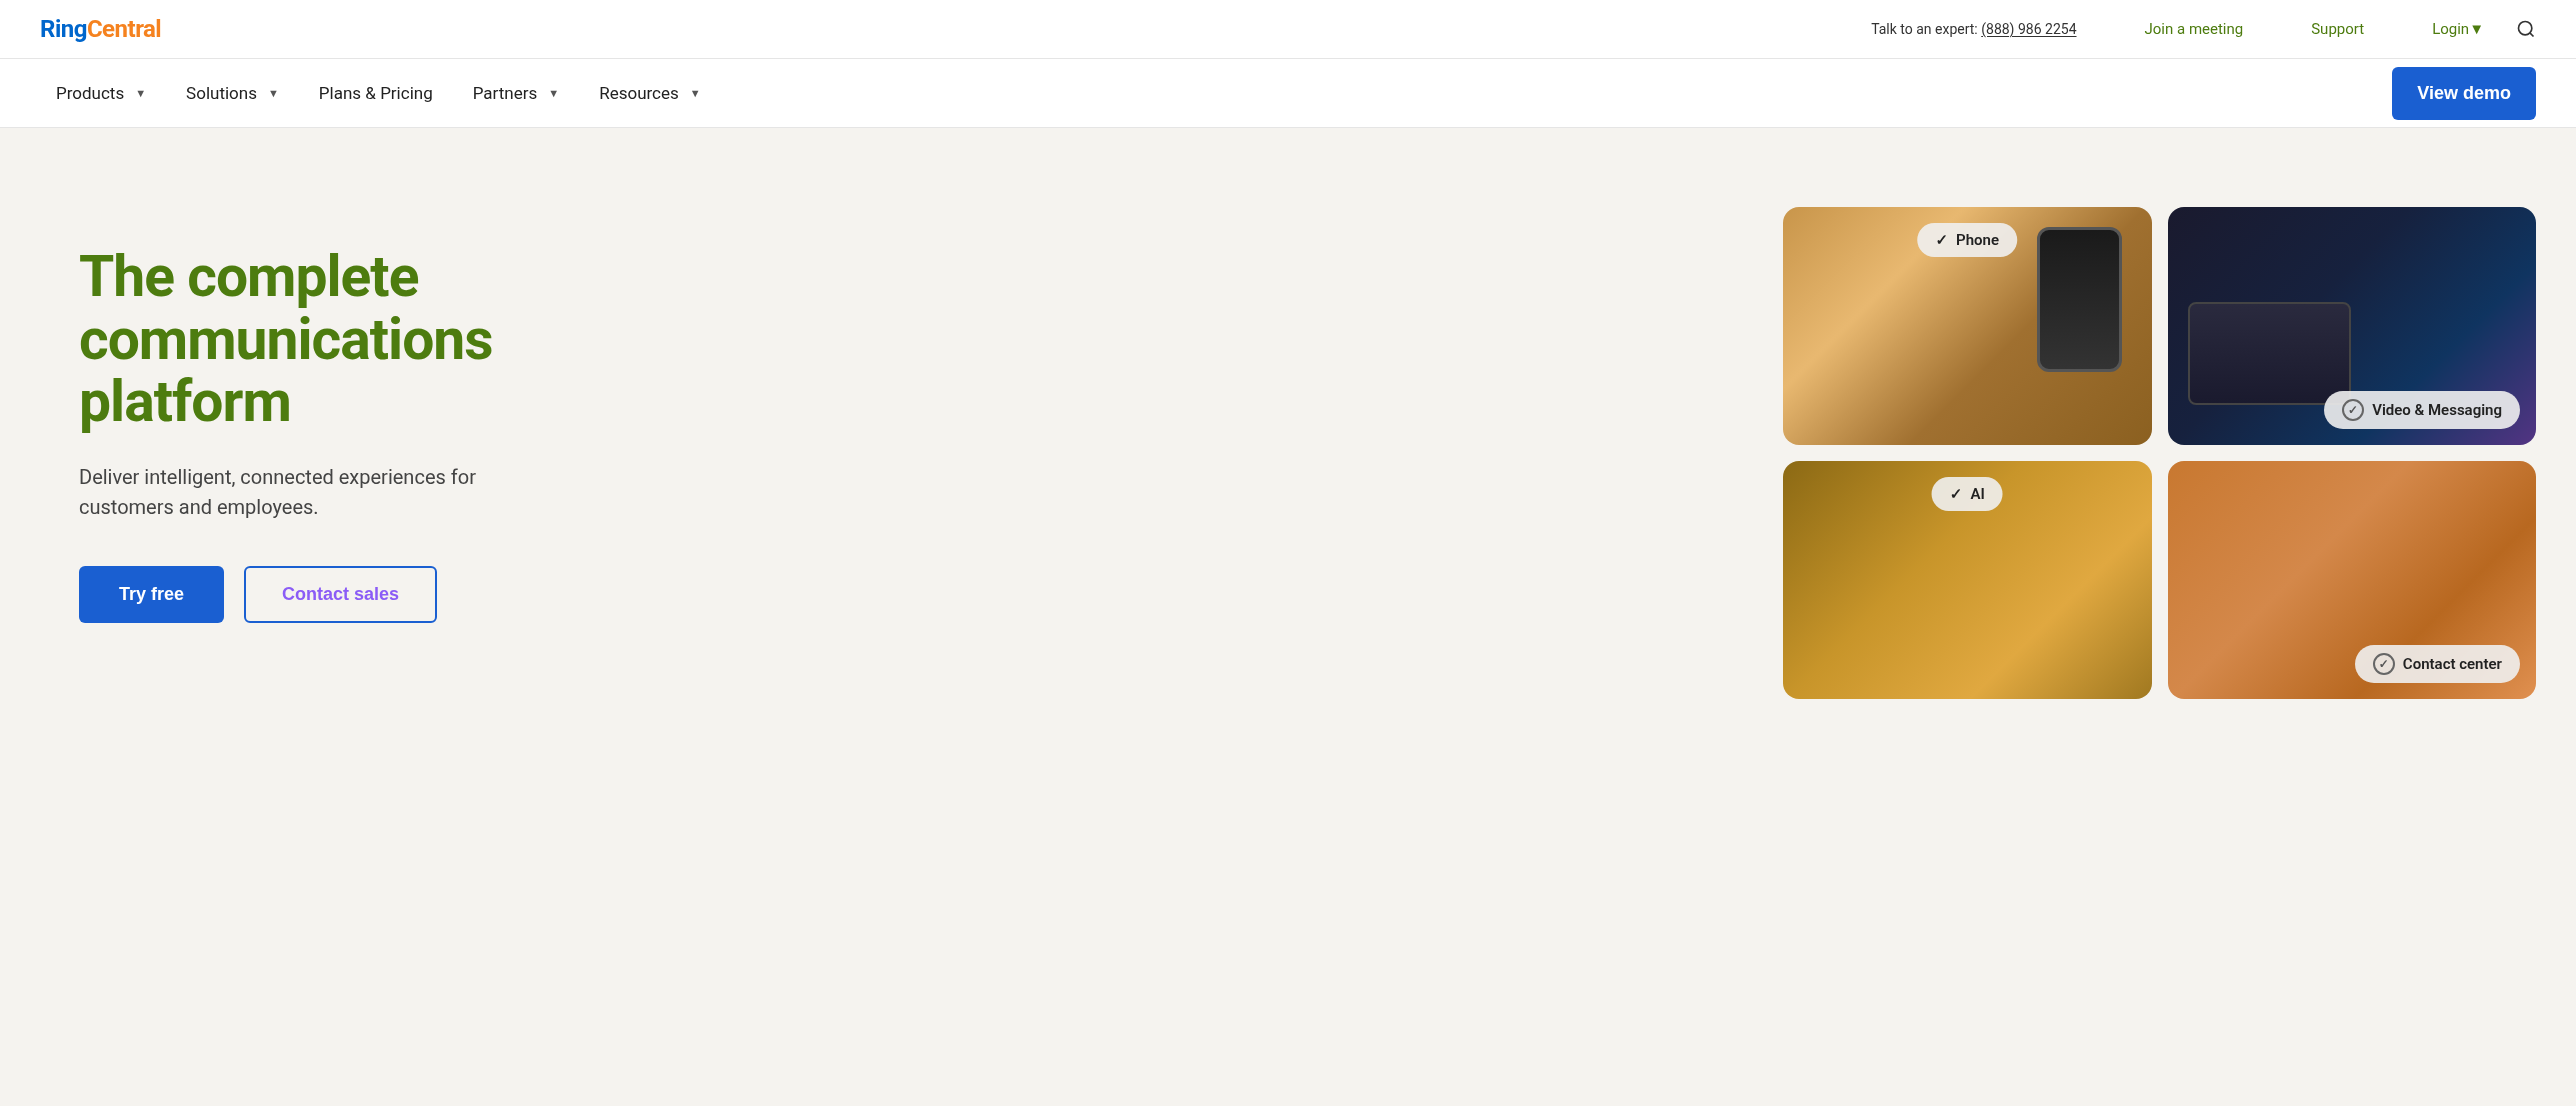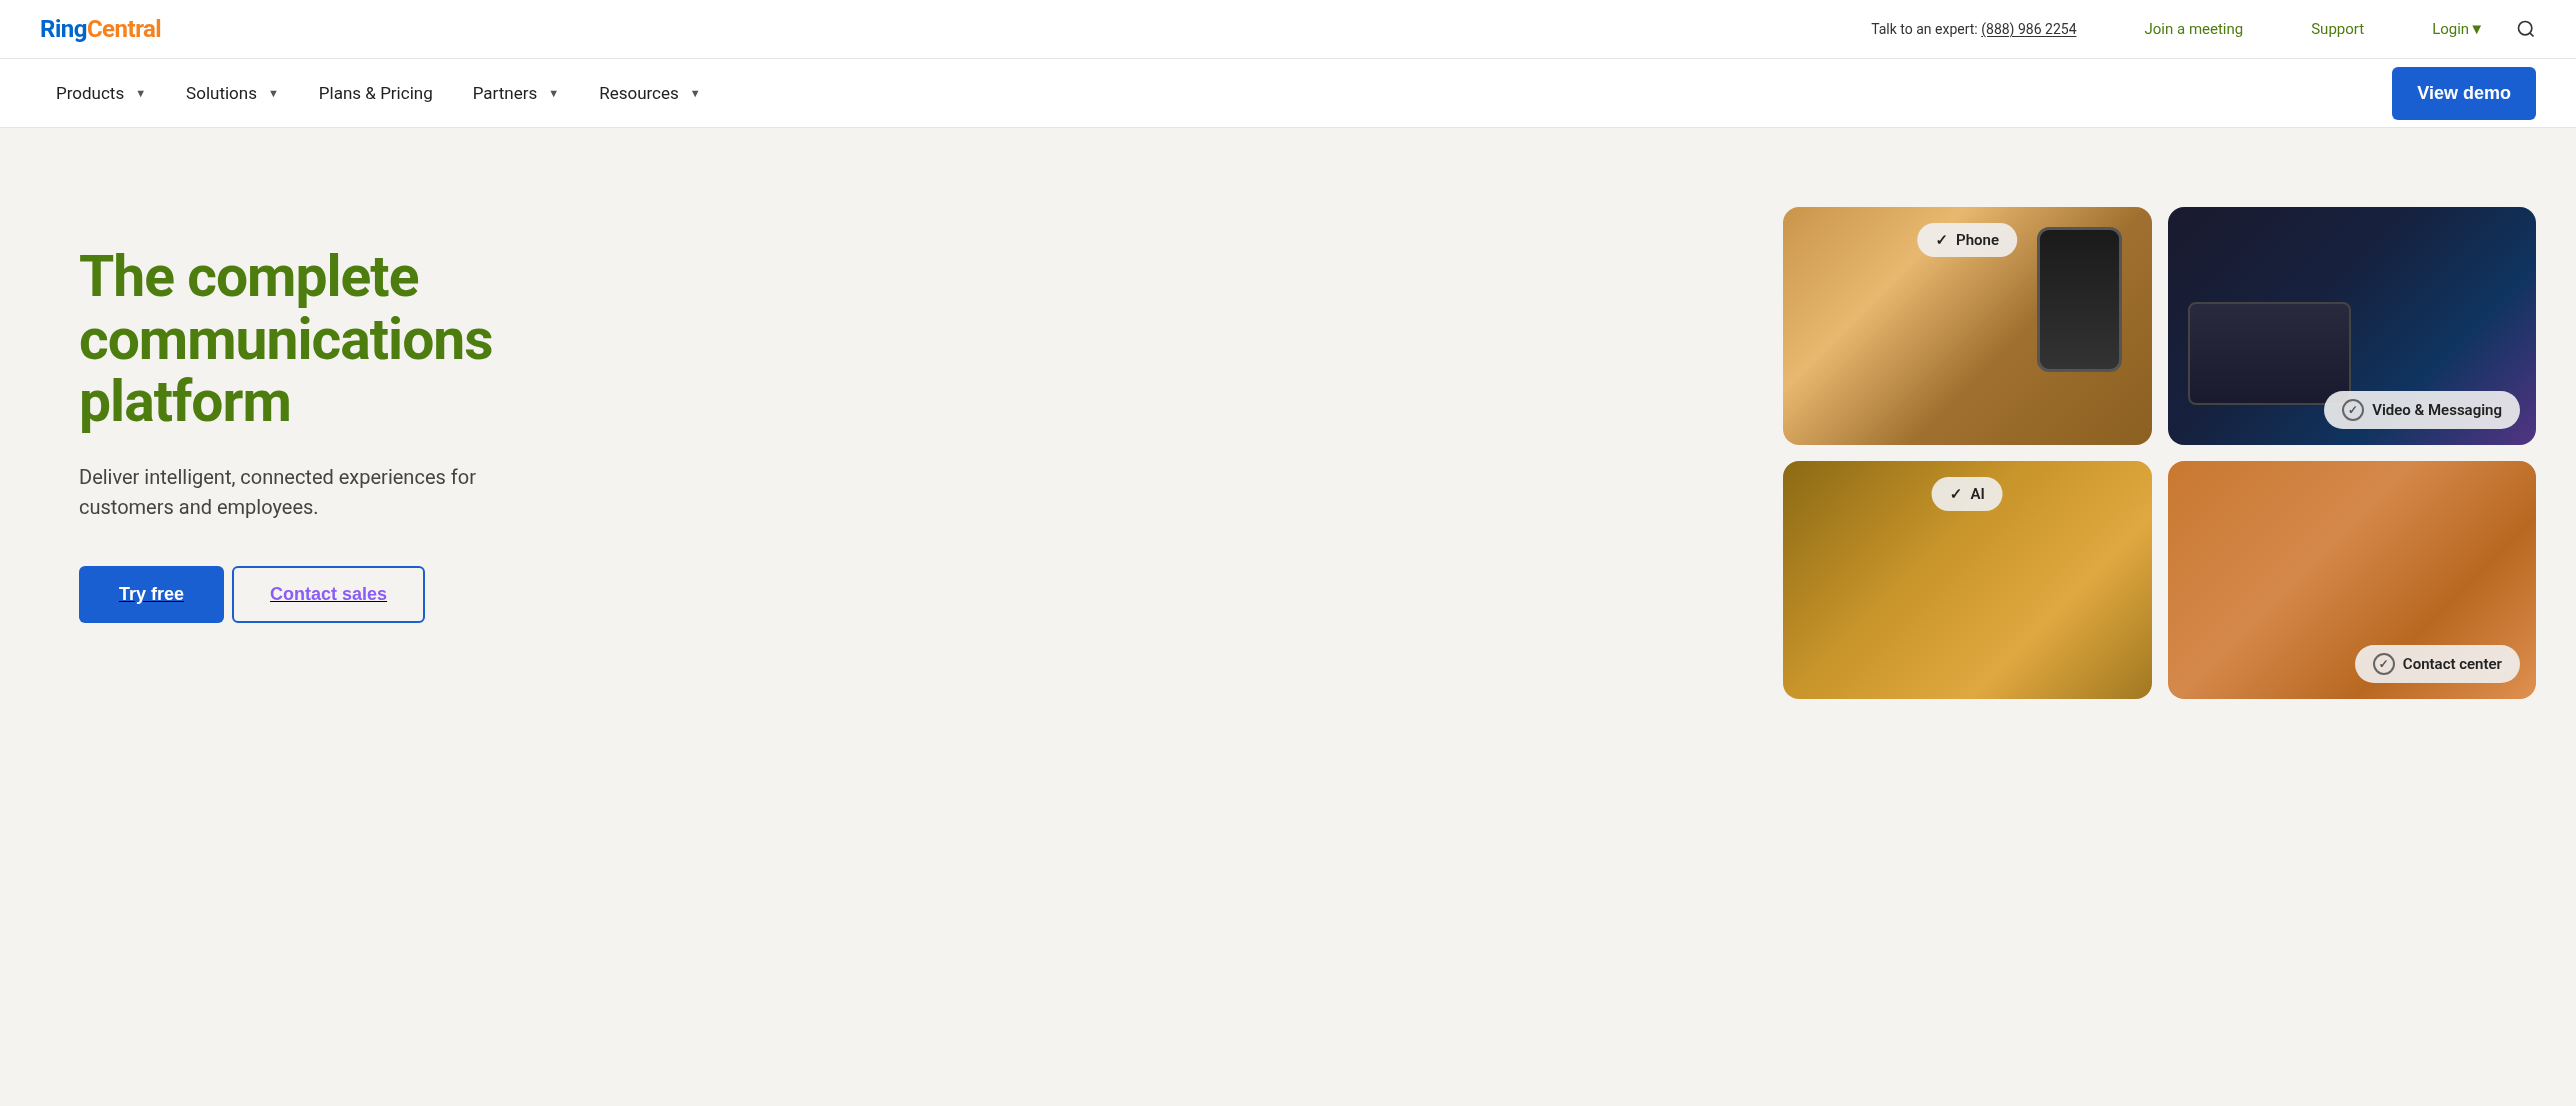--- a/index.html
+++ b/index.html
@@ -136,23 +136,22 @@
     .hero-subtitle {
       font-size: 20px;
       color: #444;
       line-height: 1.5;
       margin-bottom: 44px;
       max-width: 436px;
     }
 
     .hero-buttons {
       display: flex;
-      gap: 8px;
+      gap: 20px;
       align-items: flex-end;
-      text-decoration: underline;
     }
 
     .btn-try-free {
       background: #1a5fd1;
       color: #fff;
       border: none;
       padding: 18px 40px;
       font-size: 18px;
       font-weight: 600;
       border-radius: 6px;

